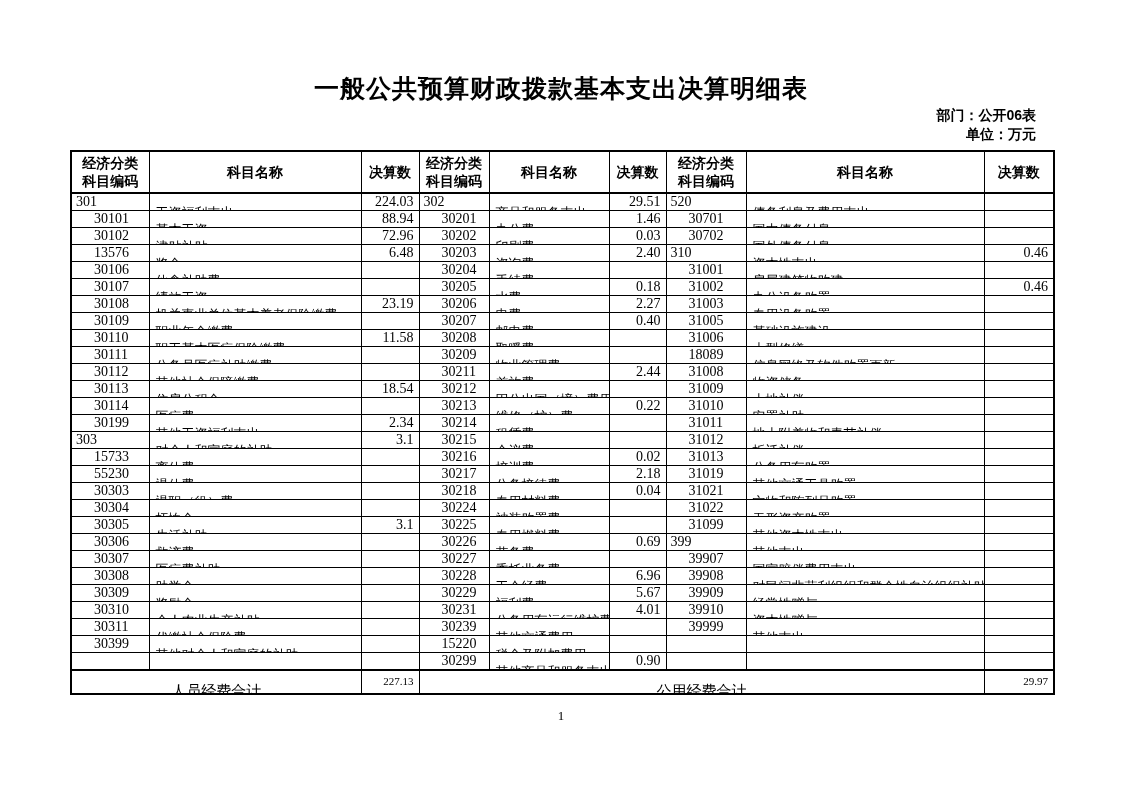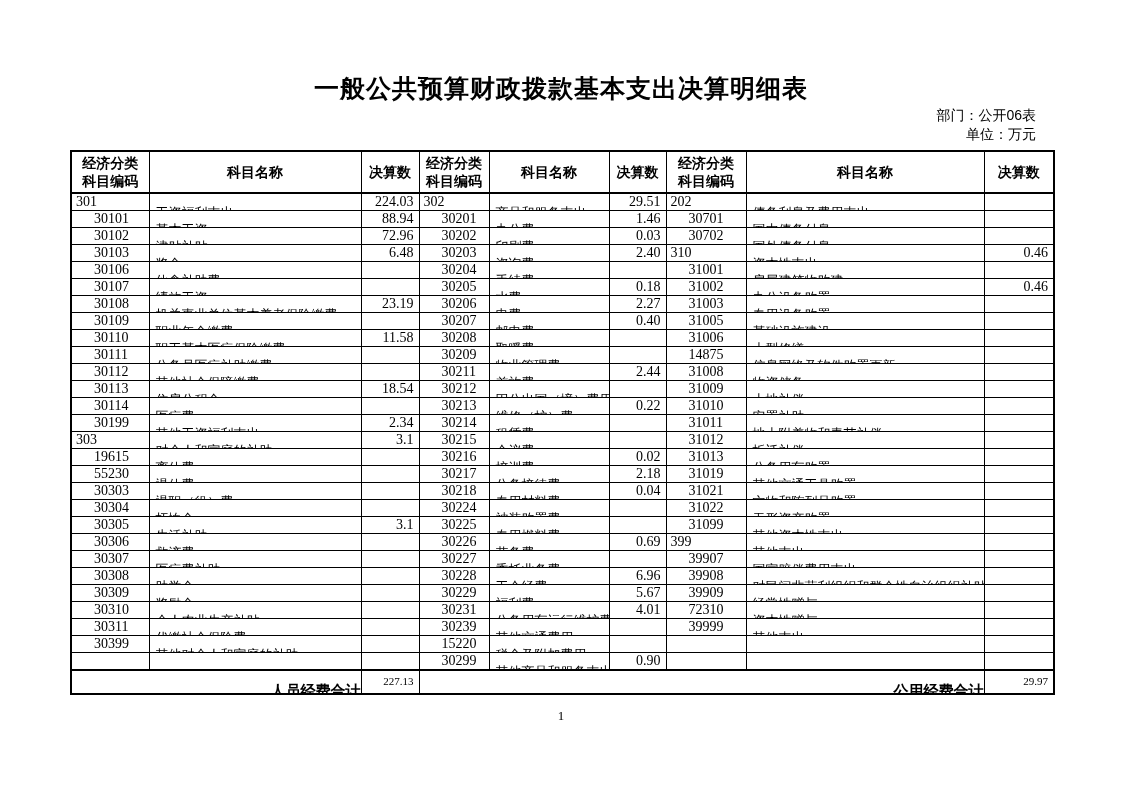--- a/index.html
+++ b/index.html
@@ -8,21 +8,21 @@
     font-family:"Liberation Serif",serif;overflow:hidden;
   }
   .doc-title{
     position:absolute;top:72px;left:0;width:100%;text-align:center;
     font-family:"Liberation Sans","DejaVu Sans",sans-serif;
     font-weight:bold;font-size:25px;letter-spacing:1px;
   }
   .meta{
     position:absolute;top:106px;right:86px;text-align:right;
     font-family:"Liberation Sans","DejaVu Sans",sans-serif;
-    font-size:14px;font-weight:normal;line-height:19px;
+    font-size:14px;font-weight:bold;line-height:19px;
   }
   table.detail{
     position:absolute;left:70px;top:150px;width:983px;
     border-collapse:collapse;table-layout:fixed;
     border:2px solid #000;
     padding-left:20px;
   }
   col.c1{width:78px}  col.c2{width:212px} col.c3{width:58px}
   col.c4{width:70px}  col.c5{width:120px} col.c6{width:57px}
   col.c7{width:80px}  col.c8{width:238px} col.c9{width:70px}
@@ -40,24 +40,23 @@
   .clipbox{height:16px;overflow:hidden;}
   .clipbox .clipped{
     display:block;margin-top:12px;padding-left:6px;
     font-size:13px;line-height:13px;white-space:nowrap;
     font-family:"Liberation Serif",serif;
   }
   tfoot td{height:22px;border-top:2px solid #000;vertical-align:top;overflow:hidden;}
   tfoot td.val{font-size:11px;line-height:21px;}
   .footbox{height:22px;overflow:hidden;}
   .footbox .clipped{
-    display:block;margin-top:12px;text-align:right;
+    display:block;margin-top:12px;text-align:center;
     font-size:15px;line-height:15px;white-space:nowrap;
     font-family:"Liberation Sans","DejaVu Sans",sans-serif;
-    font-weight:bold;
   }
   .page-number{
     position:absolute;top:708px;left:0;width:100%;text-align:center;
     font-size:13px;font-family:"Liberation Serif",serif;
   }
 </style>
 </head>
 <body>
 
 <div class="sheet">
@@ -112,21 +111,21 @@
             </div>
           </td>
           <td class="val">224.03</td>
           <td class="code">302</td>
           <td class="name">
             <div class="clipbox">
               <span class="clipped">商品和服务支出</span>
             </div>
           </td>
           <td class="val">29.51</td>
-          <td class="code">202</td>
+          <td class="code">520</td>
           <td class="name">
             <div class="clipbox">
               <span class="clipped">债务利息及费用支出</span>
             </div>
           </td>
           <td class="val"></td>
         </tr>
         <tr>
           <td class="code sub">30101</td>
           <td class="name">
@@ -167,21 +166,21 @@
           <td class="val">0.03</td>
           <td class="code sub">30702</td>
           <td class="name">
             <div class="clipbox">
               <span class="clipped">国外债务付息</span>
             </div>
           </td>
           <td class="val"></td>
         </tr>
         <tr>
-          <td class="code sub">30103</td>
+          <td class="code sub">13576</td>
           <td class="name">
             <div class="clipbox">
               <span class="clipped">奖金</span>
             </div>
           </td>
           <td class="val">6.48</td>
           <td class="code sub">30203</td>
           <td class="name">
             <div class="clipbox">
               <span class="clipped">咨询费</span>
@@ -319,21 +318,21 @@
             </div>
           </td>
           <td class="val"></td>
           <td class="code sub">30209</td>
           <td class="name">
             <div class="clipbox">
               <span class="clipped">物业管理费</span>
             </div>
           </td>
           <td class="val"></td>
-          <td class="code sub">14875</td>
+          <td class="code sub">18089</td>
           <td class="name">
             <div class="clipbox">
               <span class="clipped">信息网络及软件购置更新</span>
             </div>
           </td>
           <td class="val"></td>
         </tr>
         <tr>
           <td class="code sub">30112</td>
           <td class="name">
@@ -443,21 +442,21 @@
           <td class="val"></td>
           <td class="code sub">31012</td>
           <td class="name">
             <div class="clipbox">
               <span class="clipped">拆迁补偿</span>
             </div>
           </td>
           <td class="val"></td>
         </tr>
         <tr>
-          <td class="code sub">19615</td>
+          <td class="code sub">15733</td>
           <td class="name">
             <div class="clipbox">
               <span class="clipped">离休费</span>
             </div>
           </td>
           <td class="val"></td>
           <td class="code sub">30216</td>
           <td class="name">
             <div class="clipbox">
               <span class="clipped">培训费</span>
@@ -664,21 +663,21 @@
             </div>
           </td>
           <td class="val"></td>
           <td class="code sub">30231</td>
           <td class="name">
             <div class="clipbox">
               <span class="clipped">公务用车运行维护费</span>
             </div>
           </td>
           <td class="val">4.01</td>
-          <td class="code sub">72310</td>
+          <td class="code sub">39910</td>
           <td class="name">
             <div class="clipbox">
               <span class="clipped">资本性赠与</span>
             </div>
           </td>
           <td class="val"></td>
         </tr>
         <tr>
           <td class="code sub">30311</td>
           <td class="name">

